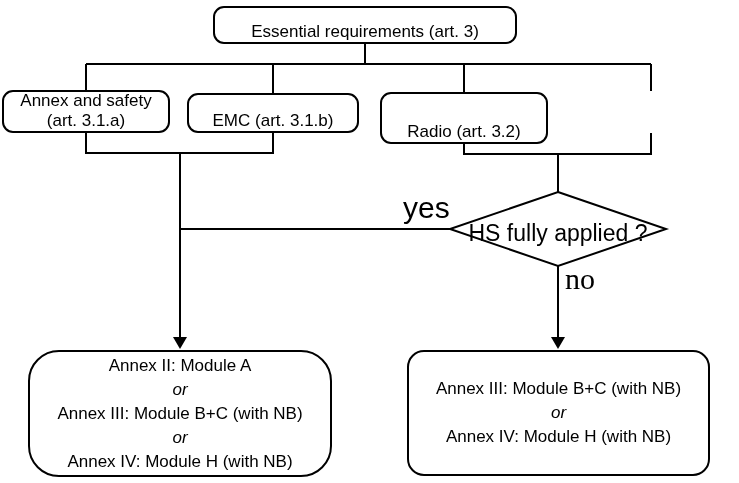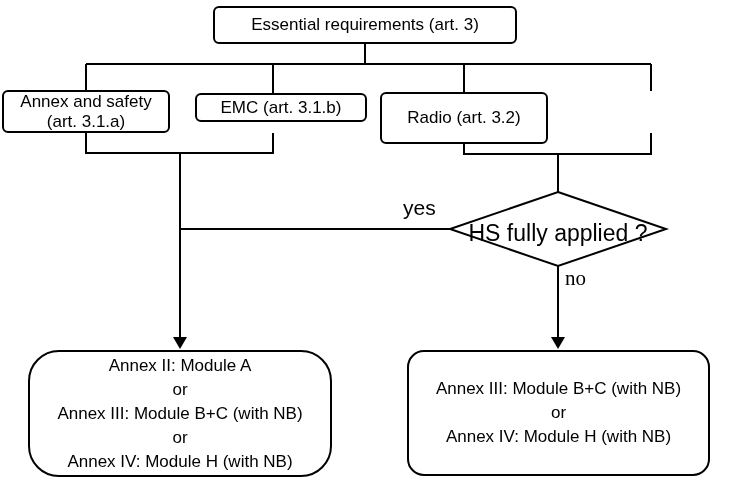--- a/index.html
+++ b/index.html
@@ -29,29 +29,29 @@
     background: #ffffff;
     display: flex;
     flex-direction: column;
     align-items: center;
     justify-content: center;
     text-align: center;
     font-size: 17px;
     line-height: 20px;
     z-index: 2;
   }
-  .node.small-radius { border-radius: 6px; }
+  .node.small-radius { border-radius: 11px; justify-content: flex-end; }
   .node.big-radius   { border-radius: 17px; }
   .annex-box { line-height: 24px; }
   .annex-line { white-space: nowrap; }
-  .or-line { }
+  .or-line { font-style: italic; }
   .edge-label {
     position: absolute;
     z-index: 3;
-    font-size: 21px;
+    font-size: 30px;
     line-height: 23px;
     background: transparent;
   }
   .decision-text {
     position: absolute;
     z-index: 3;
     font-size: 23px;
     text-align: center;
     white-space: nowrap;
   }
@@ -81,21 +81,21 @@
 
   <div class="node small-radius" style="left:213px; top:6px; width:304px; height:38px;">
     <span>Essential requirements (art. 3)</span>
   </div>
 
   <div class="node small-radius" style="left:2px; top:90px; width:168px; height:43px;">
     <span>Annex and safety</span>
     <span>(art. 3.1.a)</span>
   </div>
 
-  <div class="node small-radius" style="left:187px; top:93px; width:172px; height:29px;margin-left:8px;">
+  <div class="node small-radius" style="left:187px; top:93px; width:172px; height:40px;">
     <span>EMC (art. 3.1.b)</span>
   </div>
 
   <div class="node small-radius" style="left:380px; top:92px; width:168px; height:52px;">
     <span>Radio (art. 3.2)</span>
   </div>
 
 
   <div class="decision-text" style="left:450px; top:220px; width:216px;">HS fully applied ?</div>
 

